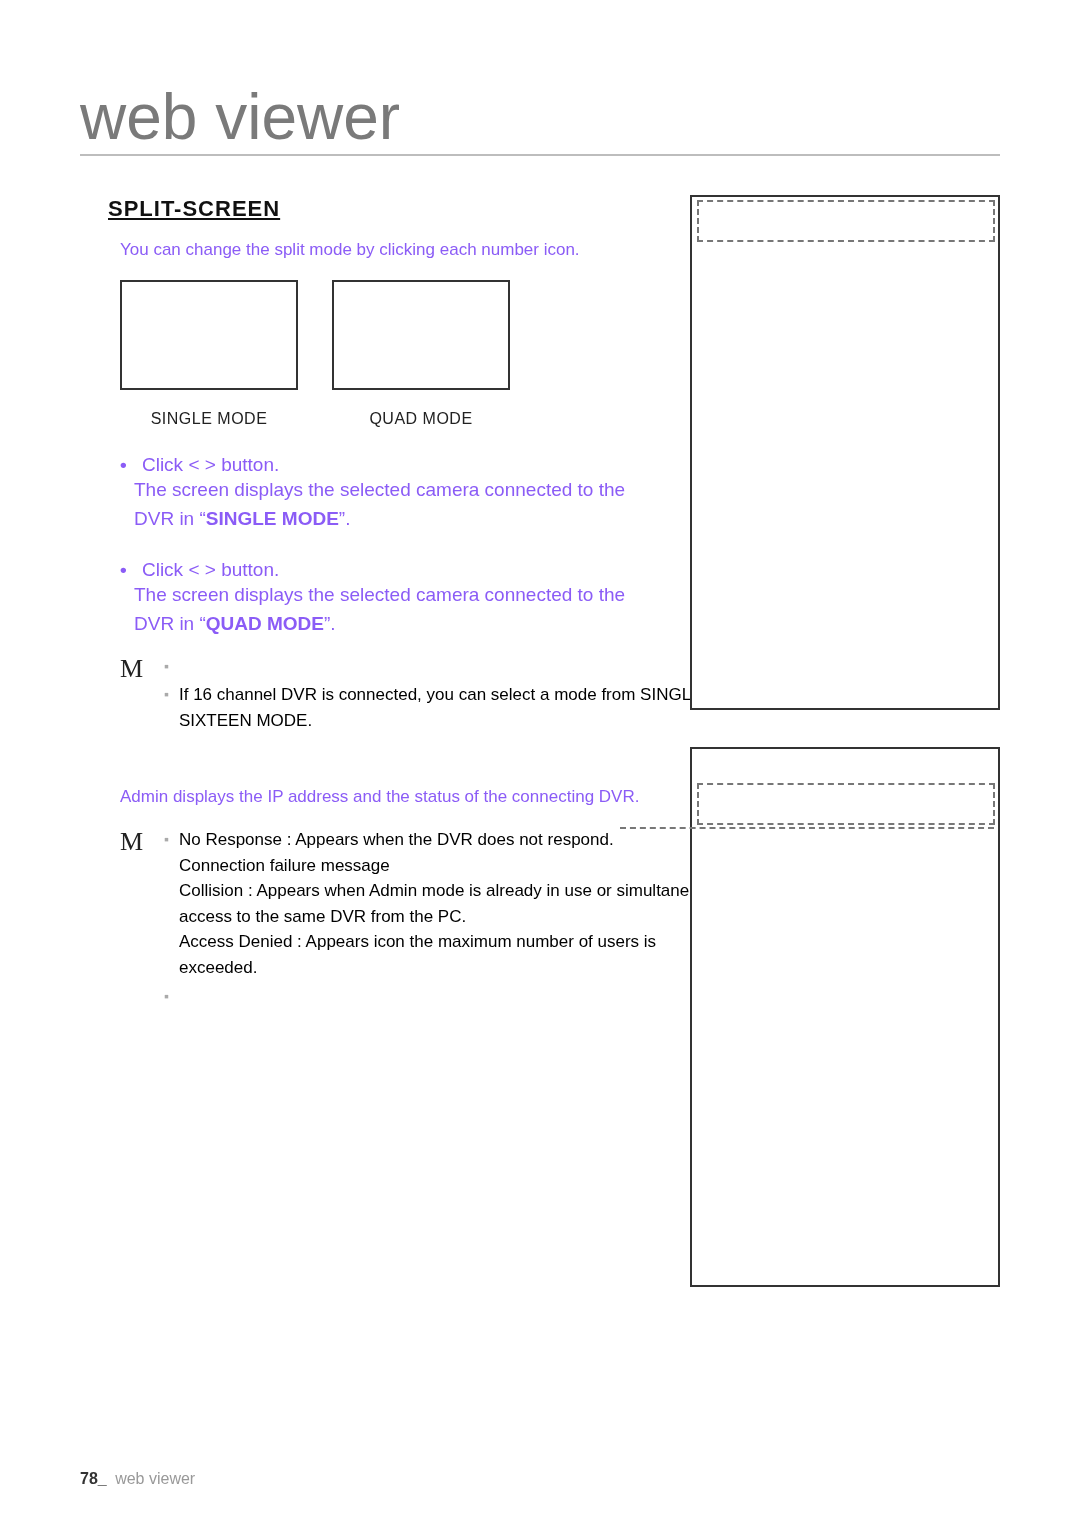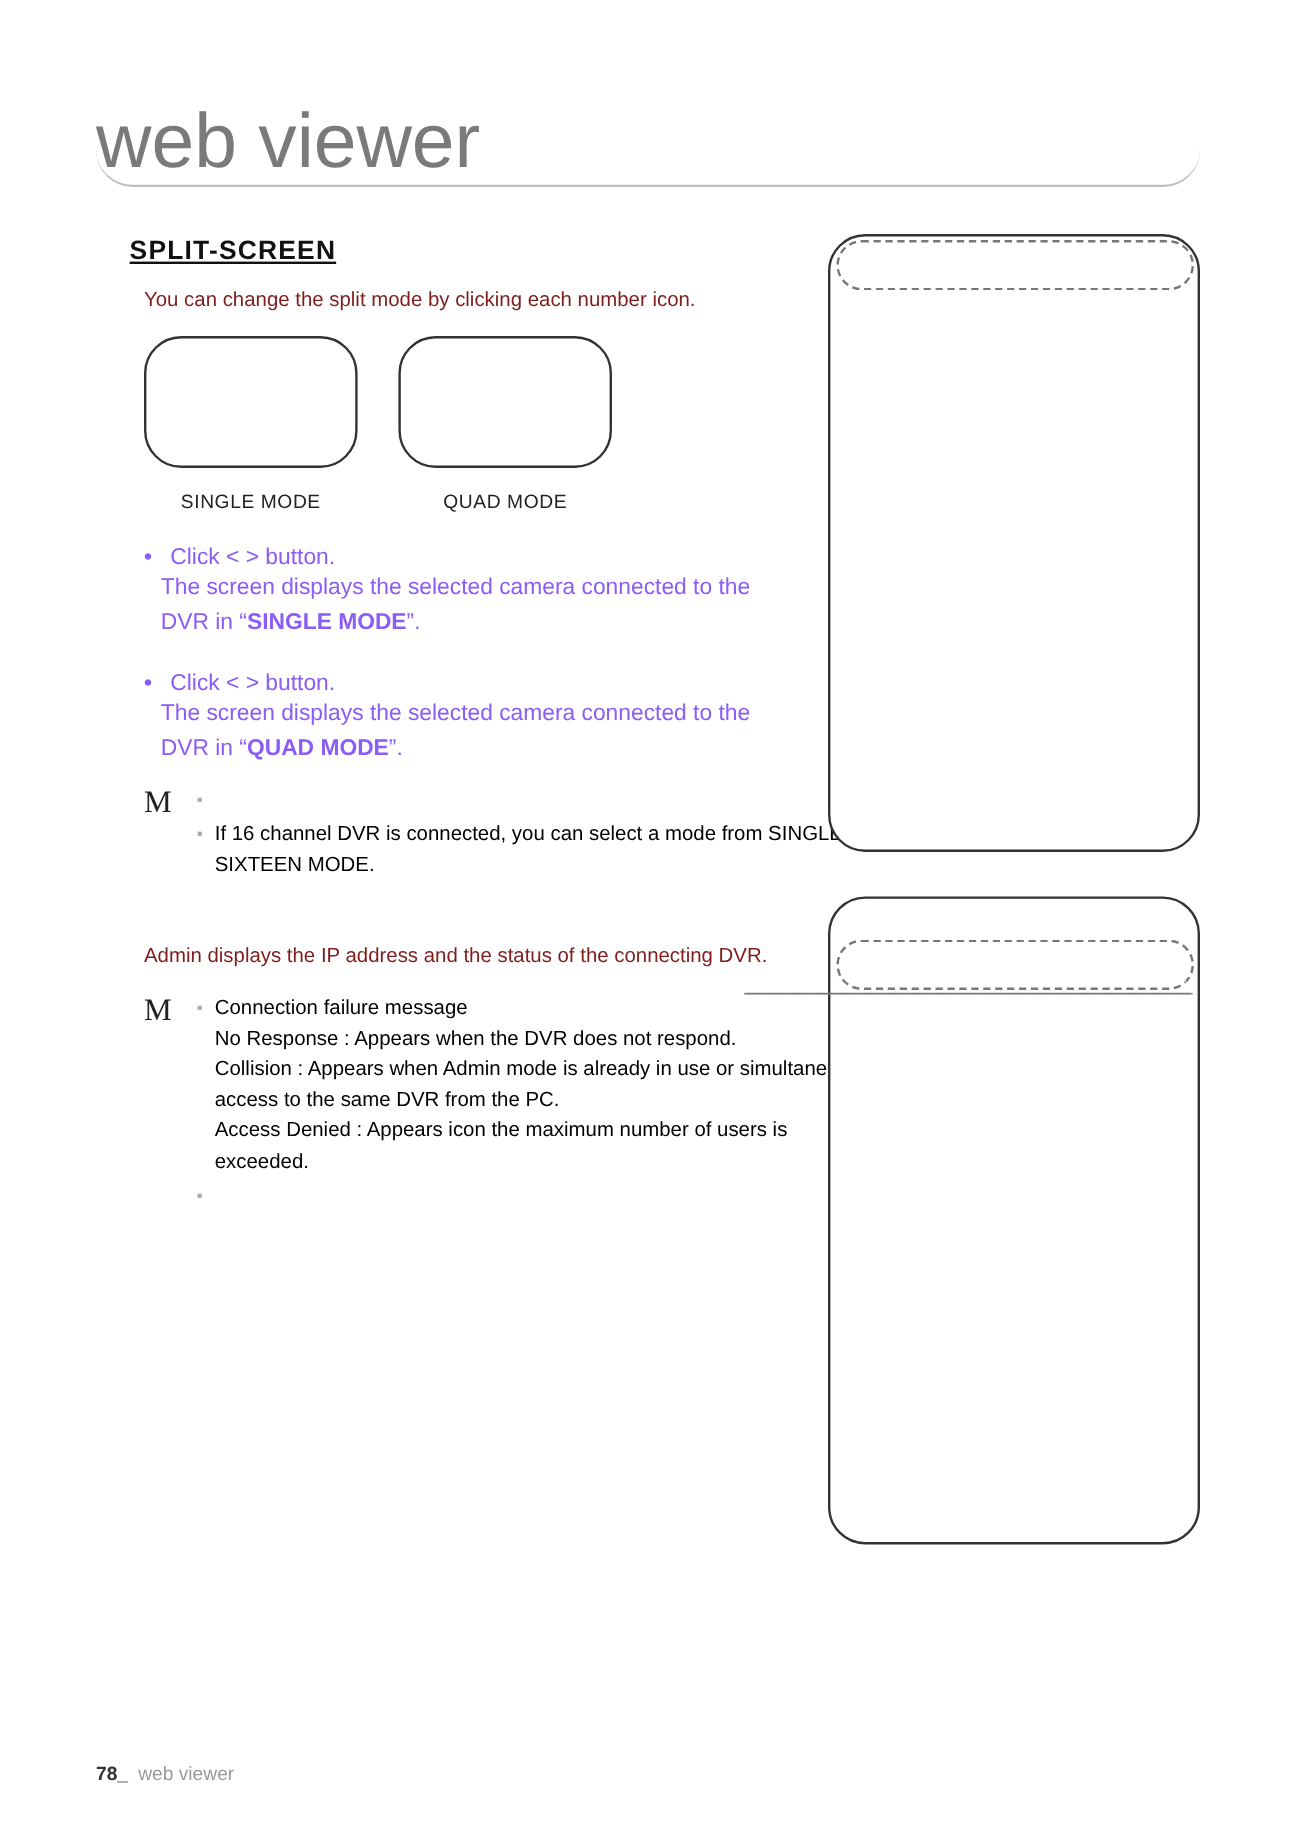--- a/index.html
+++ b/index.html
@@ -1,20 +1,20 @@
 <!DOCTYPE html>
 <html><head>
 <meta charset="utf-8">
 <style>
-  * { box-sizing: border-box; margin: 0; padding: 0; border-radius: 31px; }
+  * { box-sizing: border-box; margin: 0; padding: 0; }
   html, body { width: 1080px; height: 1530px; background: #fff; font-family: Arial, Helvetica, sans-serif; color: #222; }
   .page { position: relative; width: 1080px; height: 1530px; padding: 80px 80px 40px 80px; }
   .chapter-title { font-size: 64px; font-weight: 300; letter-spacing: 0; color: #7a7a7a; font-family: "Helvetica Neue", Arial, sans-serif; border-bottom: 2px solid #bdbdbd; padding-bottom: 0; margin-bottom: 40px; }
   .section-title { font-size: 22px; font-weight: 700; letter-spacing: 1px; color: #111; margin: 0 0 18px 28px; text-decoration: underline; }
-  .intro { font-size: 17px; color: #7f1d1d; margin: 0 0 20px 40px; }
+  .intro { font-size: 17px; color: #8b5cf6; margin: 0 0 20px 40px; }
   .content-row { position: relative; margin-left: 40px; }
   .modes { display: flex; gap: 34px; margin-bottom: 22px; }
   .mode-col { display: flex; flex-direction: column; align-items: center; }
   .mode-box { width: 178px; height: 110px; border: 2px solid #333; background: #fff; }
   .mode-label { font-size: 16px; color: #222; margin-top: 20px; letter-spacing: 0.5px; }
   .bullets { margin: 10px 0 0 0; }
   .bullets li { list-style: none; font-size: 19px; color: #8b5cf6; margin-bottom: 16px; max-width: 540px; margin-top: 26px; }
   .bullets li::before { content: "•"; margin: 0 10px 0 0; font-weight: bold; }
   .sub { display: block; margin-left: 14px; line-height: 1.5; }
   .note-row { display: flex; gap: 16px; margin-top: 6px; margin-bottom: 50px; margin-left: 40px; }
@@ -85,22 +85,22 @@
   </div>
 
   <p class="intro">Admin displays the IP address and the status of the connecting DVR.</p>
 
   <div class="note-row">
     <div class="note-m">M</div>
     <div class="note-list">
       <div class="item">
           <span class="bullet">▪</span>
         <div>
+          <div>No Response : Appears when the DVR does not respond.</div>
           <div>Connection failure message</div>
-          <div>No Response : Appears when the DVR does not respond.</div>
           <div>Collision : Appears when Admin mode is already in use or simultaneous access to the same DVR from the PC.</div>
           <div>Access Denied : Appears icon the maximum number of users is exceeded.</div>
         </div>
       </div>
       <div class="item">
           <span class="bullet">▪</span>
         </div>
     </div>
   </div>
 

